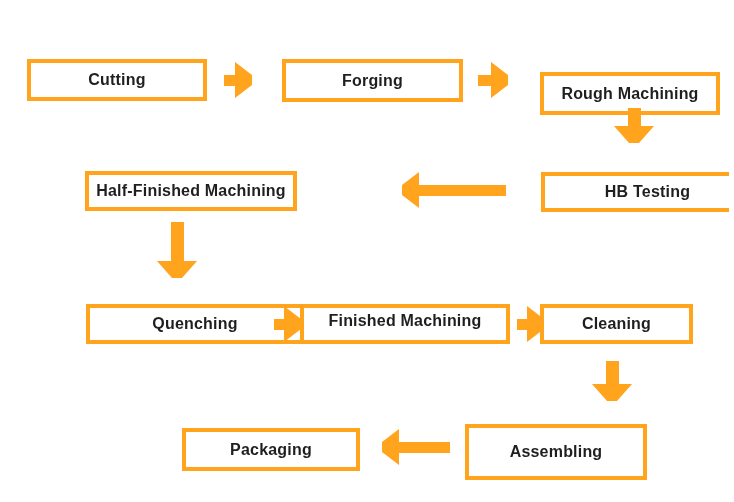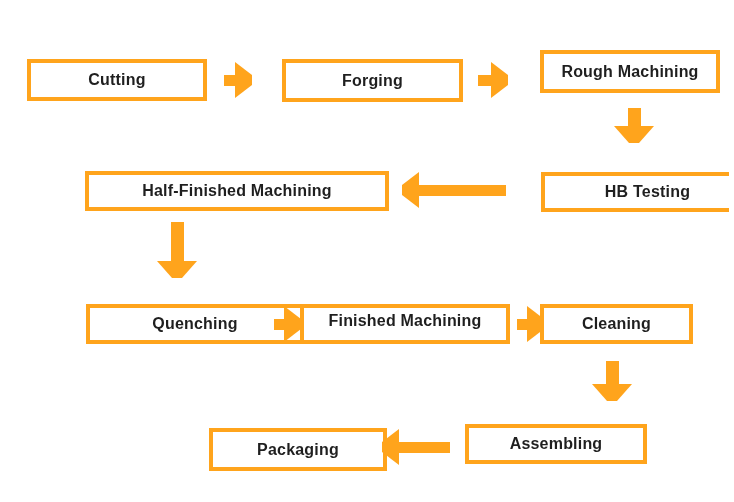--- a/index.html
+++ b/index.html
@@ -24,28 +24,28 @@
   .node-label {
     font-size: 16px;
     font-weight: bold;
     color: var(--text);
     white-space: nowrap;
     letter-spacing: 0.2px;
   }
   
   .n-cutting    { left: 17px;  top: 49px;  width: 180px; height: 42px; }
   .n-forging    { left: 272px; top: 49px;  width: 181px; height: 43px; }
-  .n-rough      { left: 530px; top: 40px;  width: 180px; height: 43px; }
-  .n-half       { left: 75px;  top: 161px; width: 304px; height: 40px; }
+  .n-rough      { left: 530px; top: 62px;  width: 180px; height: 43px; }
+  .n-half       { left: 75px;  top: 161px; width: 212px; height: 40px; }
   .n-hb         { left: 531px; top: 162px; width: 213px; height: 40px; }
   .n-quenching  { left: 76px;  top: 294px; width: 218px; height: 40px; }
   .n-finished   { left: 290px; top: 294px; width: 210px; height: 40px; align-items: flex-end; }
   .n-cleaning   { left: 530px; top: 294px; width: 153px; height: 40px; }
-  .n-assembling { left: 455px; top: 414px; width: 182px; height: 40px; }
-  .n-packaging  { left: 172px; top: 418px; width: 178px; height: 43px; margin-left: 27px; }
+  .n-assembling { left: 455px; top: 414px; width: 182px; height: 56px; }
+  .n-packaging  { left: 172px; top: 418px; width: 178px; height: 43px; }
   
   .arrow { position: absolute; display: flex; }
   .arrow .shaft { background: var(--orange); }
   .arrow .head { width: 0; height: 0; }
   .arrow.right { flex-direction: row; align-items: center; }
   .arrow.right .shaft { flex: 1; height: 11px; }
   .arrow.right .head {
     border-top: 13px solid transparent;
     border-bottom: 13px solid transparent;
     border-left: 17px solid var(--orange);

